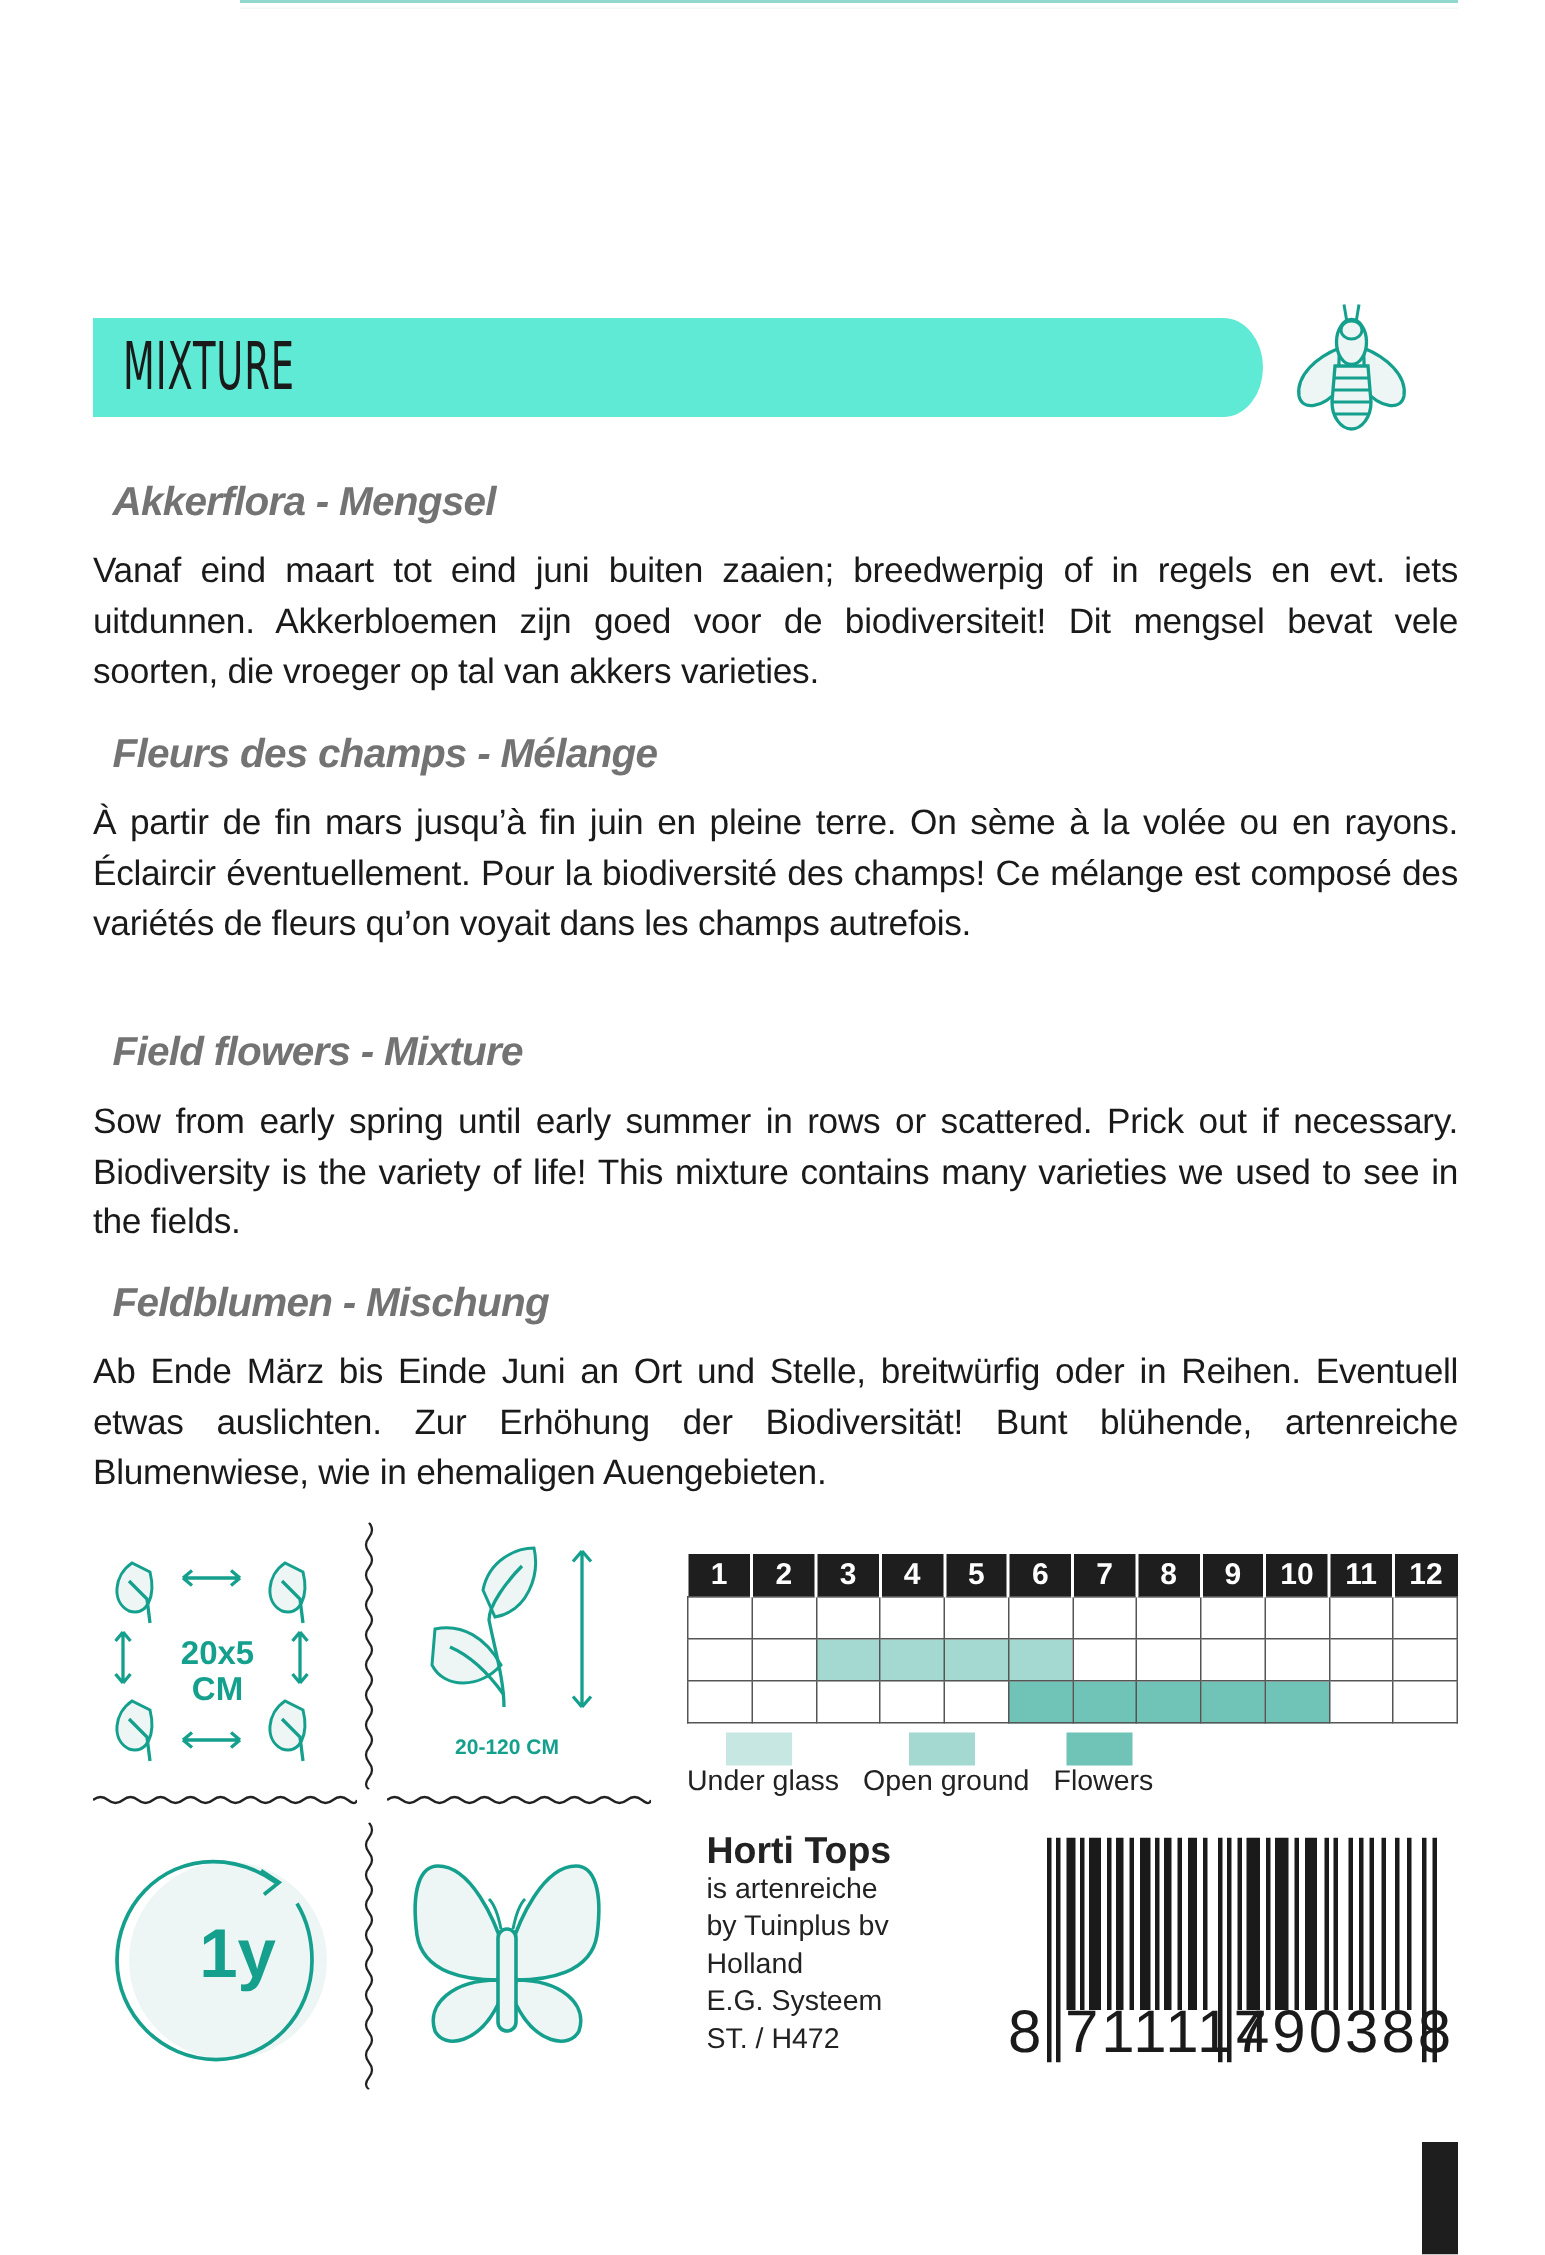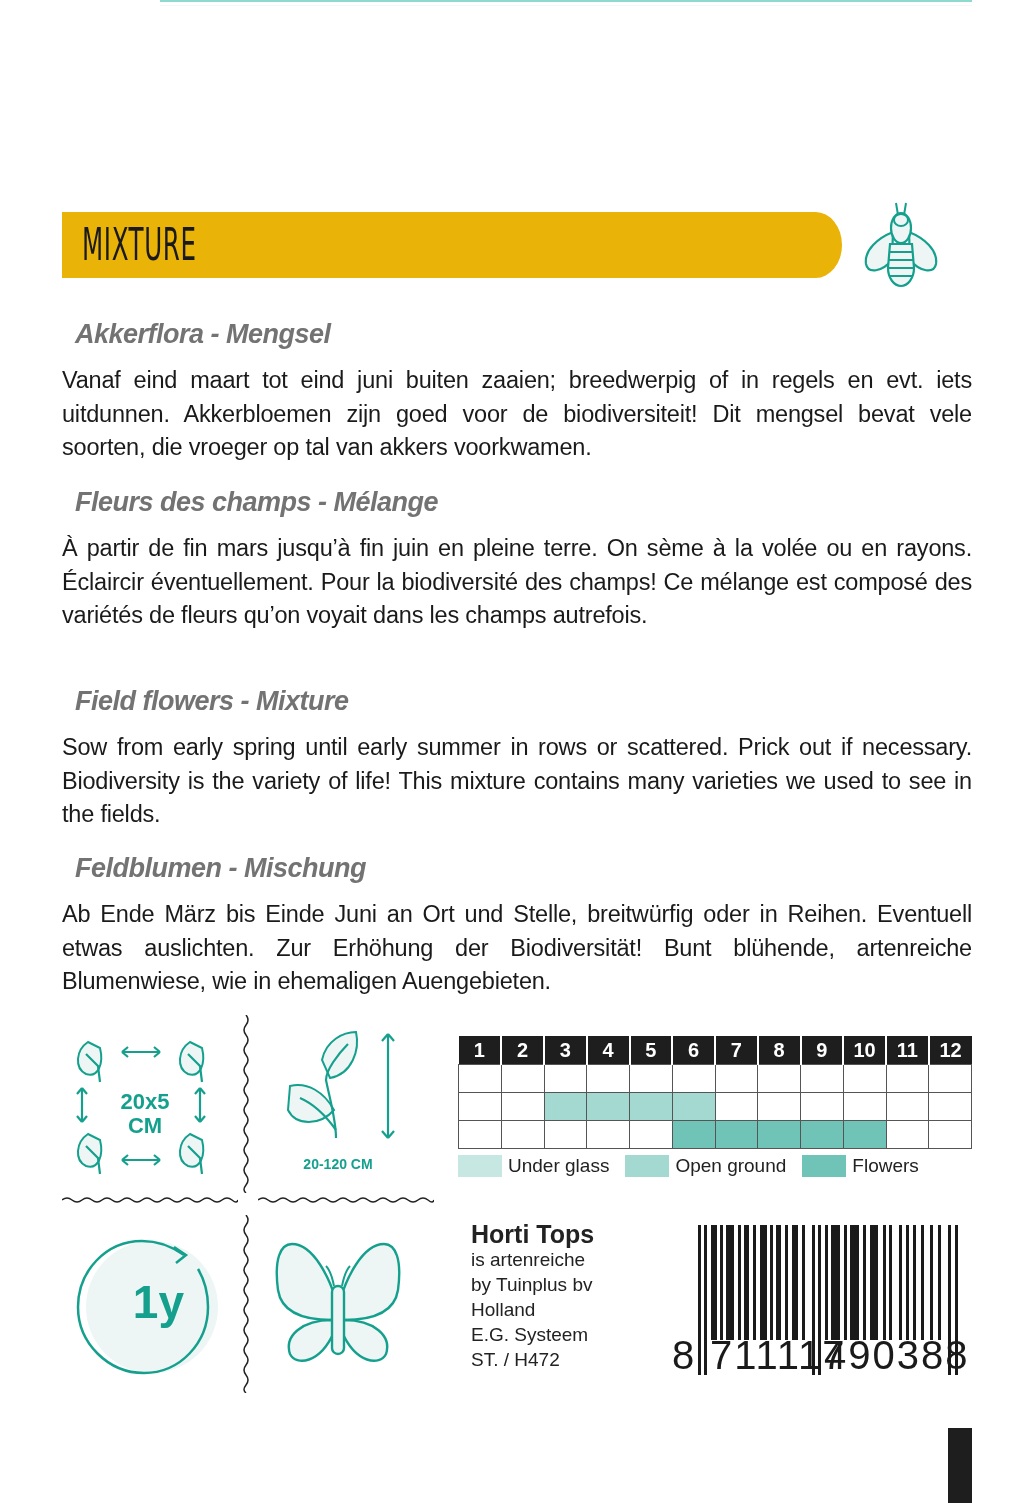--- a/index.html
+++ b/index.html
@@ -2,21 +2,21 @@
 <html><head>
 <meta charset="utf-8">
 <style>
   html, body { margin: 0; padding: 0; background: #ffffff; }
   body { width: 1030px; height: 1503px; position: relative; overflow: hidden;
          font-family: "Liberation Sans", "DejaVu Sans", sans-serif; color: #1a1a1a; }
   .top-rule { position: absolute; left: 160px; top: 0; width: 812px; height: 2px; background: #8fd9cf; }
   .top-rule-faint { position: absolute; left: 160px; top: 5px; width: 812px; height: 1px; background: #f2f7f7; }
 
   .banner { position: absolute; left: 62px; top: 212px; width: 780px; height: 66px;
-            background: #eab308; border-radius: 0 40px 40px 0 / 0 50px 50px 0; }
+            background: #5eead4; border-radius: 0 40px 40px 0 / 0 50px 50px 0; }
   .banner-title { position: absolute; left: 20px; top: 8px; font-family: "DejaVu Sans Condensed", "DejaVu Sans", sans-serif;
                   font-weight: 300; font-size: 44px; letter-spacing: 1px; color: #1a1a1a;
                   transform: scaleX(0.62); transform-origin: left center; line-height: 50px; }
   .bee { position: absolute; left: 856px; top: 198px; width: 90px; height: 92px; }
 
   .section { position: absolute; left: 62px; width: 910px; }
   .section h2 { margin: 13px; font-weight: bold; font-size: 27px; color: #737373; letter-spacing: -0.5px; line-height: 34px; font-style: italic; }
   .section p { margin: 0; font-size: 23.5px; line-height: 33.5px; text-align: justify; color: #1a1a1a; letter-spacing: -0.2px; }
 
   .icons-grid { position: absolute; left: 60px; top: 1010px; width: 390px; height: 390px; }
@@ -28,21 +28,21 @@
   .calendar { position: absolute; left: 458px; top: 1036px; width: 514px; }
   .cal-table { border-collapse: collapse; width: 514px; table-layout: fixed; }
   .cal-table th { background: #1e1e1e; color: #fff; font-weight: bold; font-size: 20px; height: 28px;
                   border-left: 2px solid #fff; padding: 0; text-align: center; }
   .cal-table th:first-child { border-left: none; }
   .cal-table td { height: 27px; border: 1.5px solid #555; padding: 0; background: #fff; }
   .cal-table td.og { background: #a4d9d1; }
   .cal-table td.fl { background: #6fc3b7; }
   .legend { display: flex; align-items: center; margin-top: 6px; font-size: 19px; color: #222; }
   .legend .sw { width: 44px; height: 22px; margin-right: 6px; }
-  .legend .item { display: flex; align-items: center; margin-right: 16px; }
+  .legend .item { display: flex; align-items: center; margin-right: 16px; flex-direction: column; }
 
   .distributor { position: absolute; left: 471px; top: 1222px; font-size: 19px; line-height: 25px; color: #222; }
   .distributor .brand { font-weight: bold; font-size: 25px; }
   .barcode { position: absolute; left: 668px; top: 1225px; width: 300px; height: 150px; }
   .barcode-digits { position: absolute; top: 1333px; font-size: 40px; font-family: "Liberation Sans", sans-serif; color: #1a1a1a; letter-spacing: 2px; }
   .black-bar { position: absolute; left: 948px; top: 1428px; width: 24px; height: 75px; background: #1e1e1e; }
 </style>
 </head>
 <body>
 
@@ -65,21 +65,21 @@
     <line x1="32" y1="70" x2="58" y2="70"></line>
       <line x1="34" y1="78" x2="56" y2="78"></line>
     <path d="M42 17 L40 5"></path>
       <path d="M48 17 L50 5"></path>
     <ellipse cx="45" cy="22" rx="7" ry="6" fill="#edf6f5"></ellipse>
   </g>
 </svg>
 
 <div class="section" style="top:304px;">
   <h2>Akkerflora - Mengsel</h2>
-  <p>Vanaf eind maart tot eind juni buiten zaaien; breedwerpig of in regels en evt. iets uitdunnen. Akkerbloemen zijn goed voor de biodiversiteit! Dit mengsel bevat vele soorten, die vroeger op tal van akkers voorkwamen.</p>
+  <p>Vanaf eind maart tot eind juni buiten zaaien; breedwerpig of in regels en evt. iets uitdunnen. Akkerbloemen zijn goed voor de biodiversiteit! Dit mengsel bevat vele soorten, die vroeger op tal van akkers varieties.</p>
 </div>
 <div class="section" style="top:472px;">
   <h2>Fleurs des champs - Mélange</h2>
   <p>À partir de fin mars jusqu’à fin juin en pleine terre. On sème à la volée ou en rayons. Éclaircir éventuellement. Pour la biodiversité des champs! Ce mélange est composé des variétés de fleurs qu’on voyait dans les champs autrefois.</p>
 </div>
 <div class="section" style="top:671px;">
   <h2>Field flowers - Mixture</h2>
   <p>Sow from early spring until early summer in rows or scattered. Prick out if necessary. Biodiversity is the variety of life! This mixture contains many varieties we used to see in the fields.</p>
 </div>
 <div class="section" style="top:838px;">

